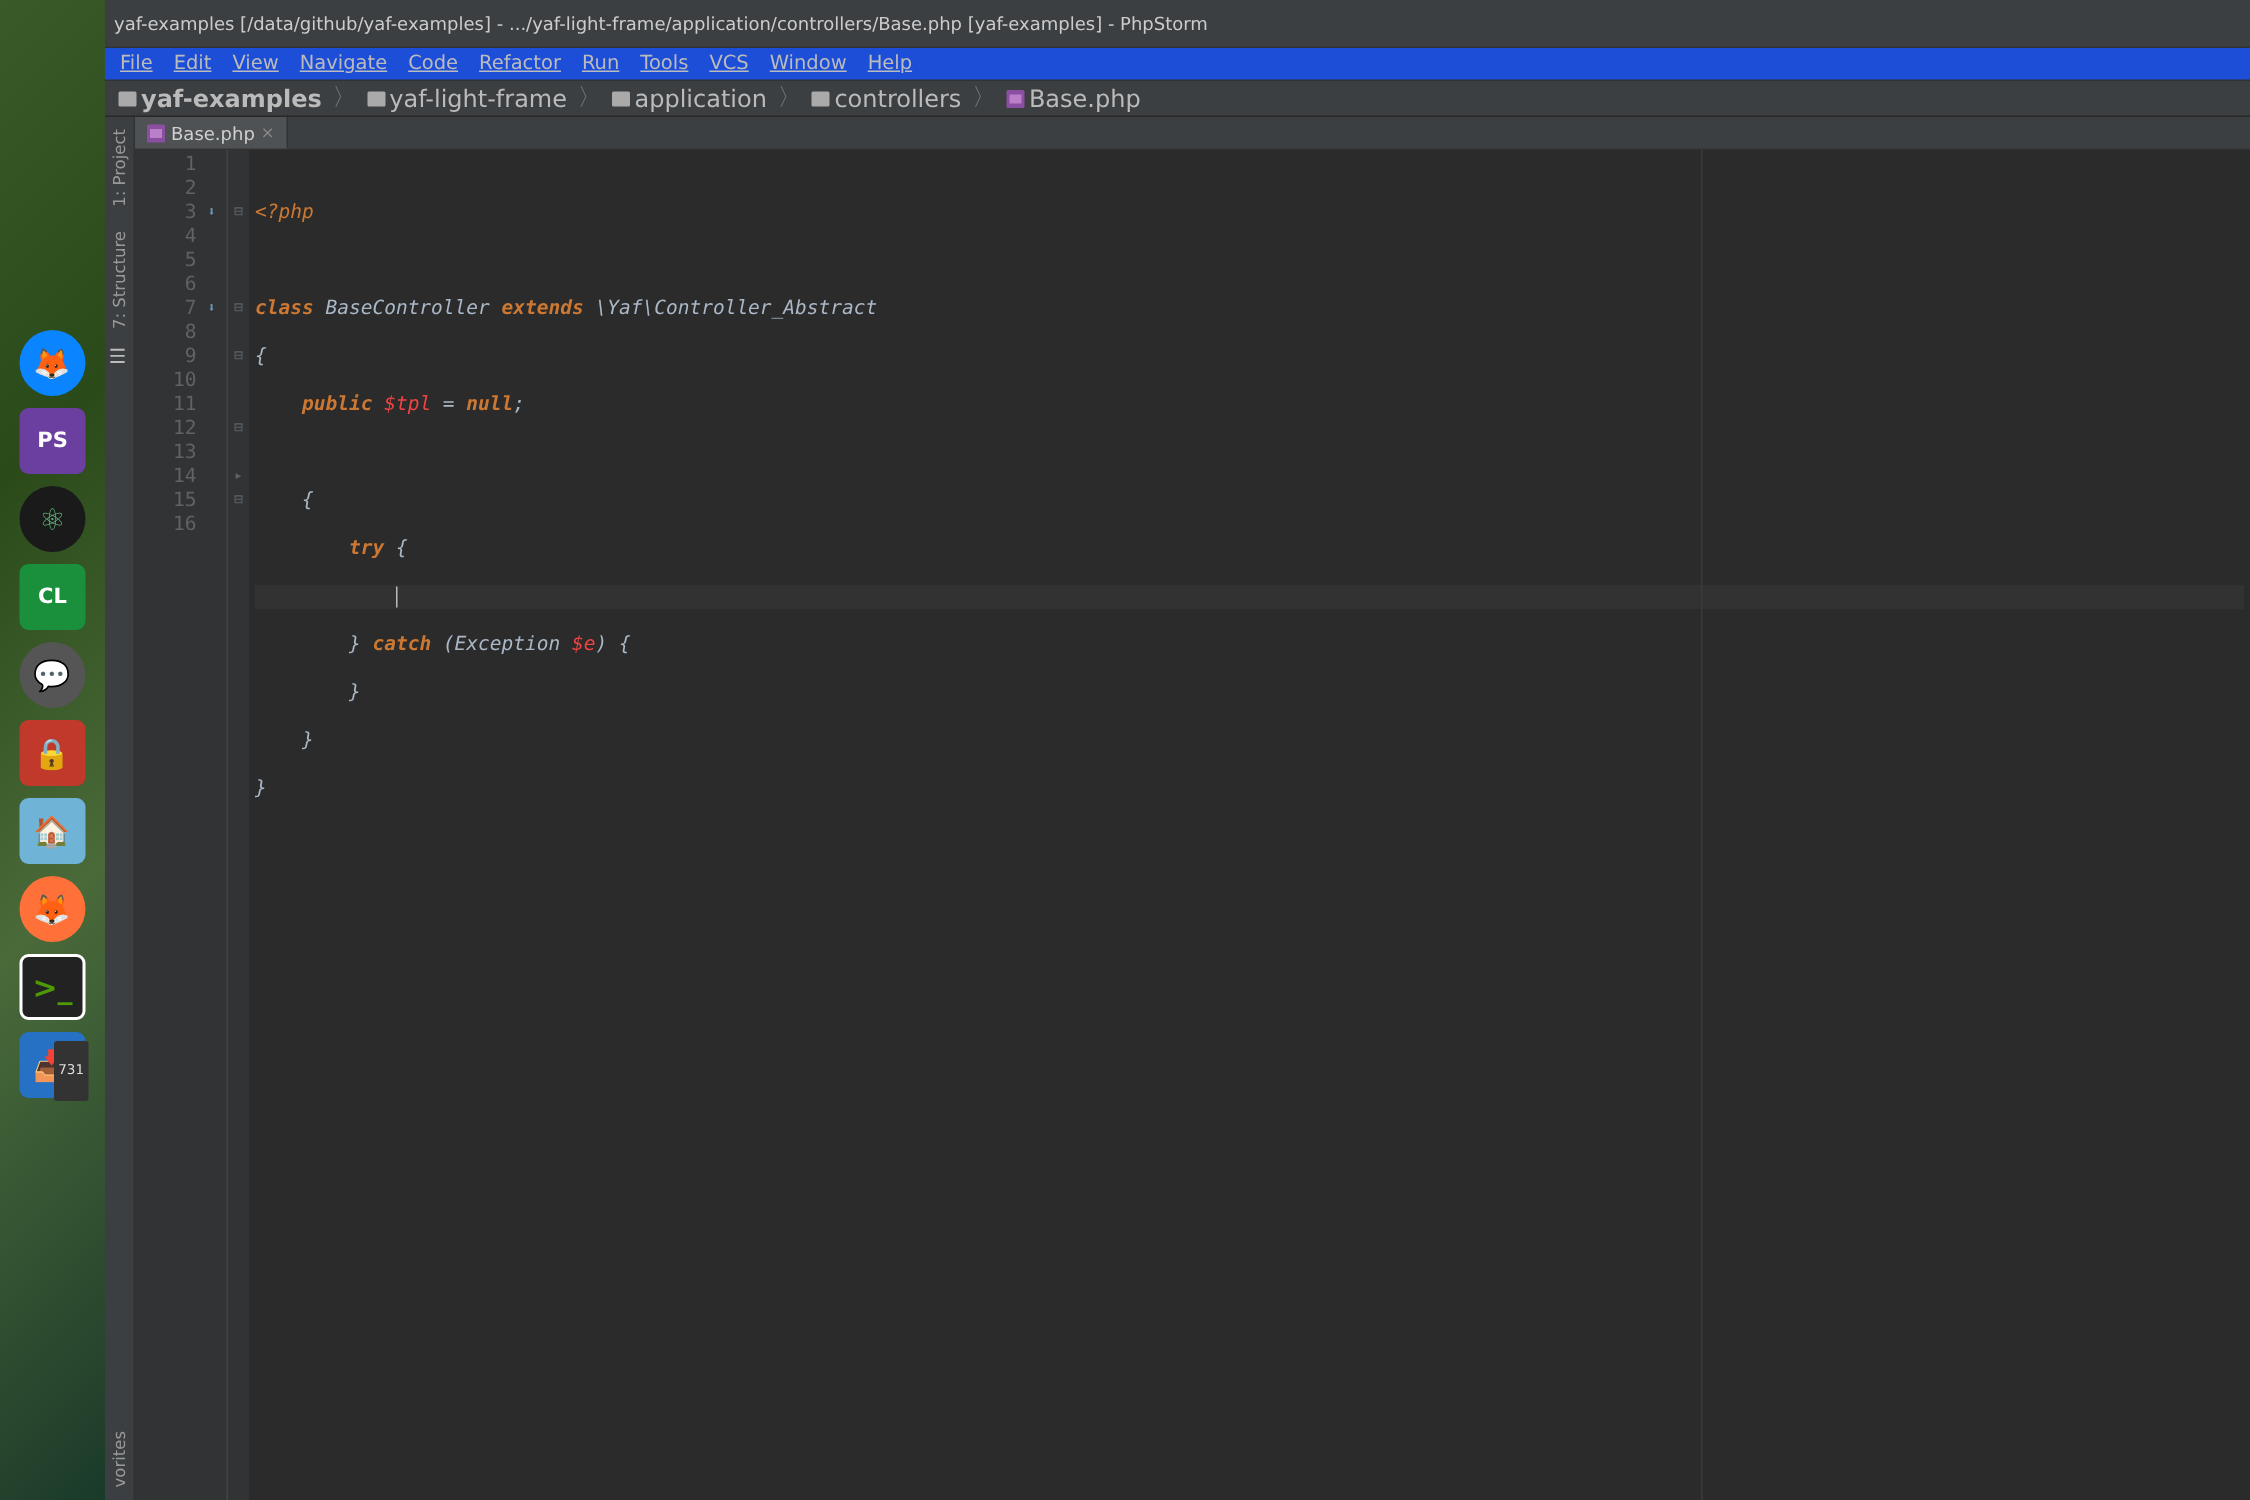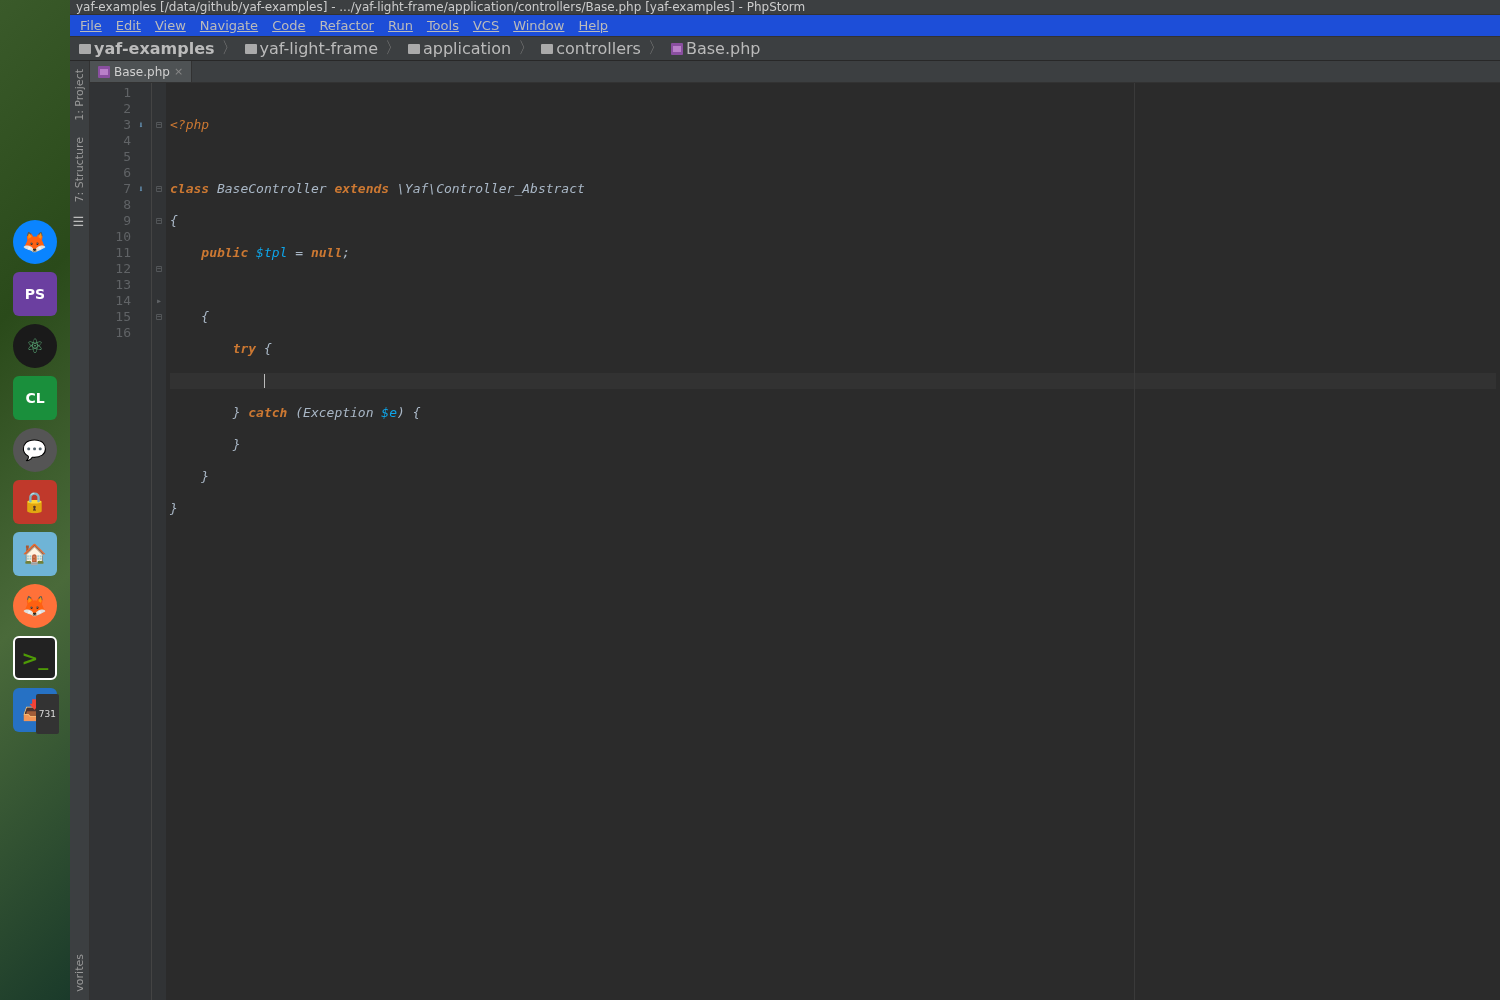--- a/index.html
+++ b/index.html
@@ -54,21 +54,21 @@
   padding: 15px 3px;
   border-radius: 2px;
 }
 .ide {
   flex: 1;
   display: flex;
   flex-direction: column;
   background: #3c3f41;
 }
 .titlebar {
-  height: 15px;
+  height: 32px;
   background: #3c3f41;
   color: #cccccc;
   font-size: 12px;
   display: flex;
   align-items: center;
   padding: 0 6px;
   border-bottom: 1px solid #323232;
 }
 .menubar {
   height: 22px;
@@ -231,21 +231,21 @@
 .code-line { height: 16px; }
 .code-line.current { background: #323232; }
 .cursor {
   display: inline-block;
   width: 1px;
   height: 14px;
   background: #bbbbbb;
   vertical-align: text-bottom;
 }
 .tok-keyword { color: #cc7832; font-weight: bold; }
-.tok-var { color: #0ea5e9; margin-top: 43px; }
+.tok-var { color: #ef4444; margin-top: 43px; }
 .tok-class { color: #a9b7c6; margin-top: 36px; }
 .tok-func { color: #ffc66d; }
 .tok-string { color: #6a8759; }
 .tok-tag { color: #cc7832; }
 .tok-soft { color: #808080; text-decoration: underline; }
 .right-margin {
   position: absolute;
   top: 0;
   bottom: 0;
   left: 968px;

